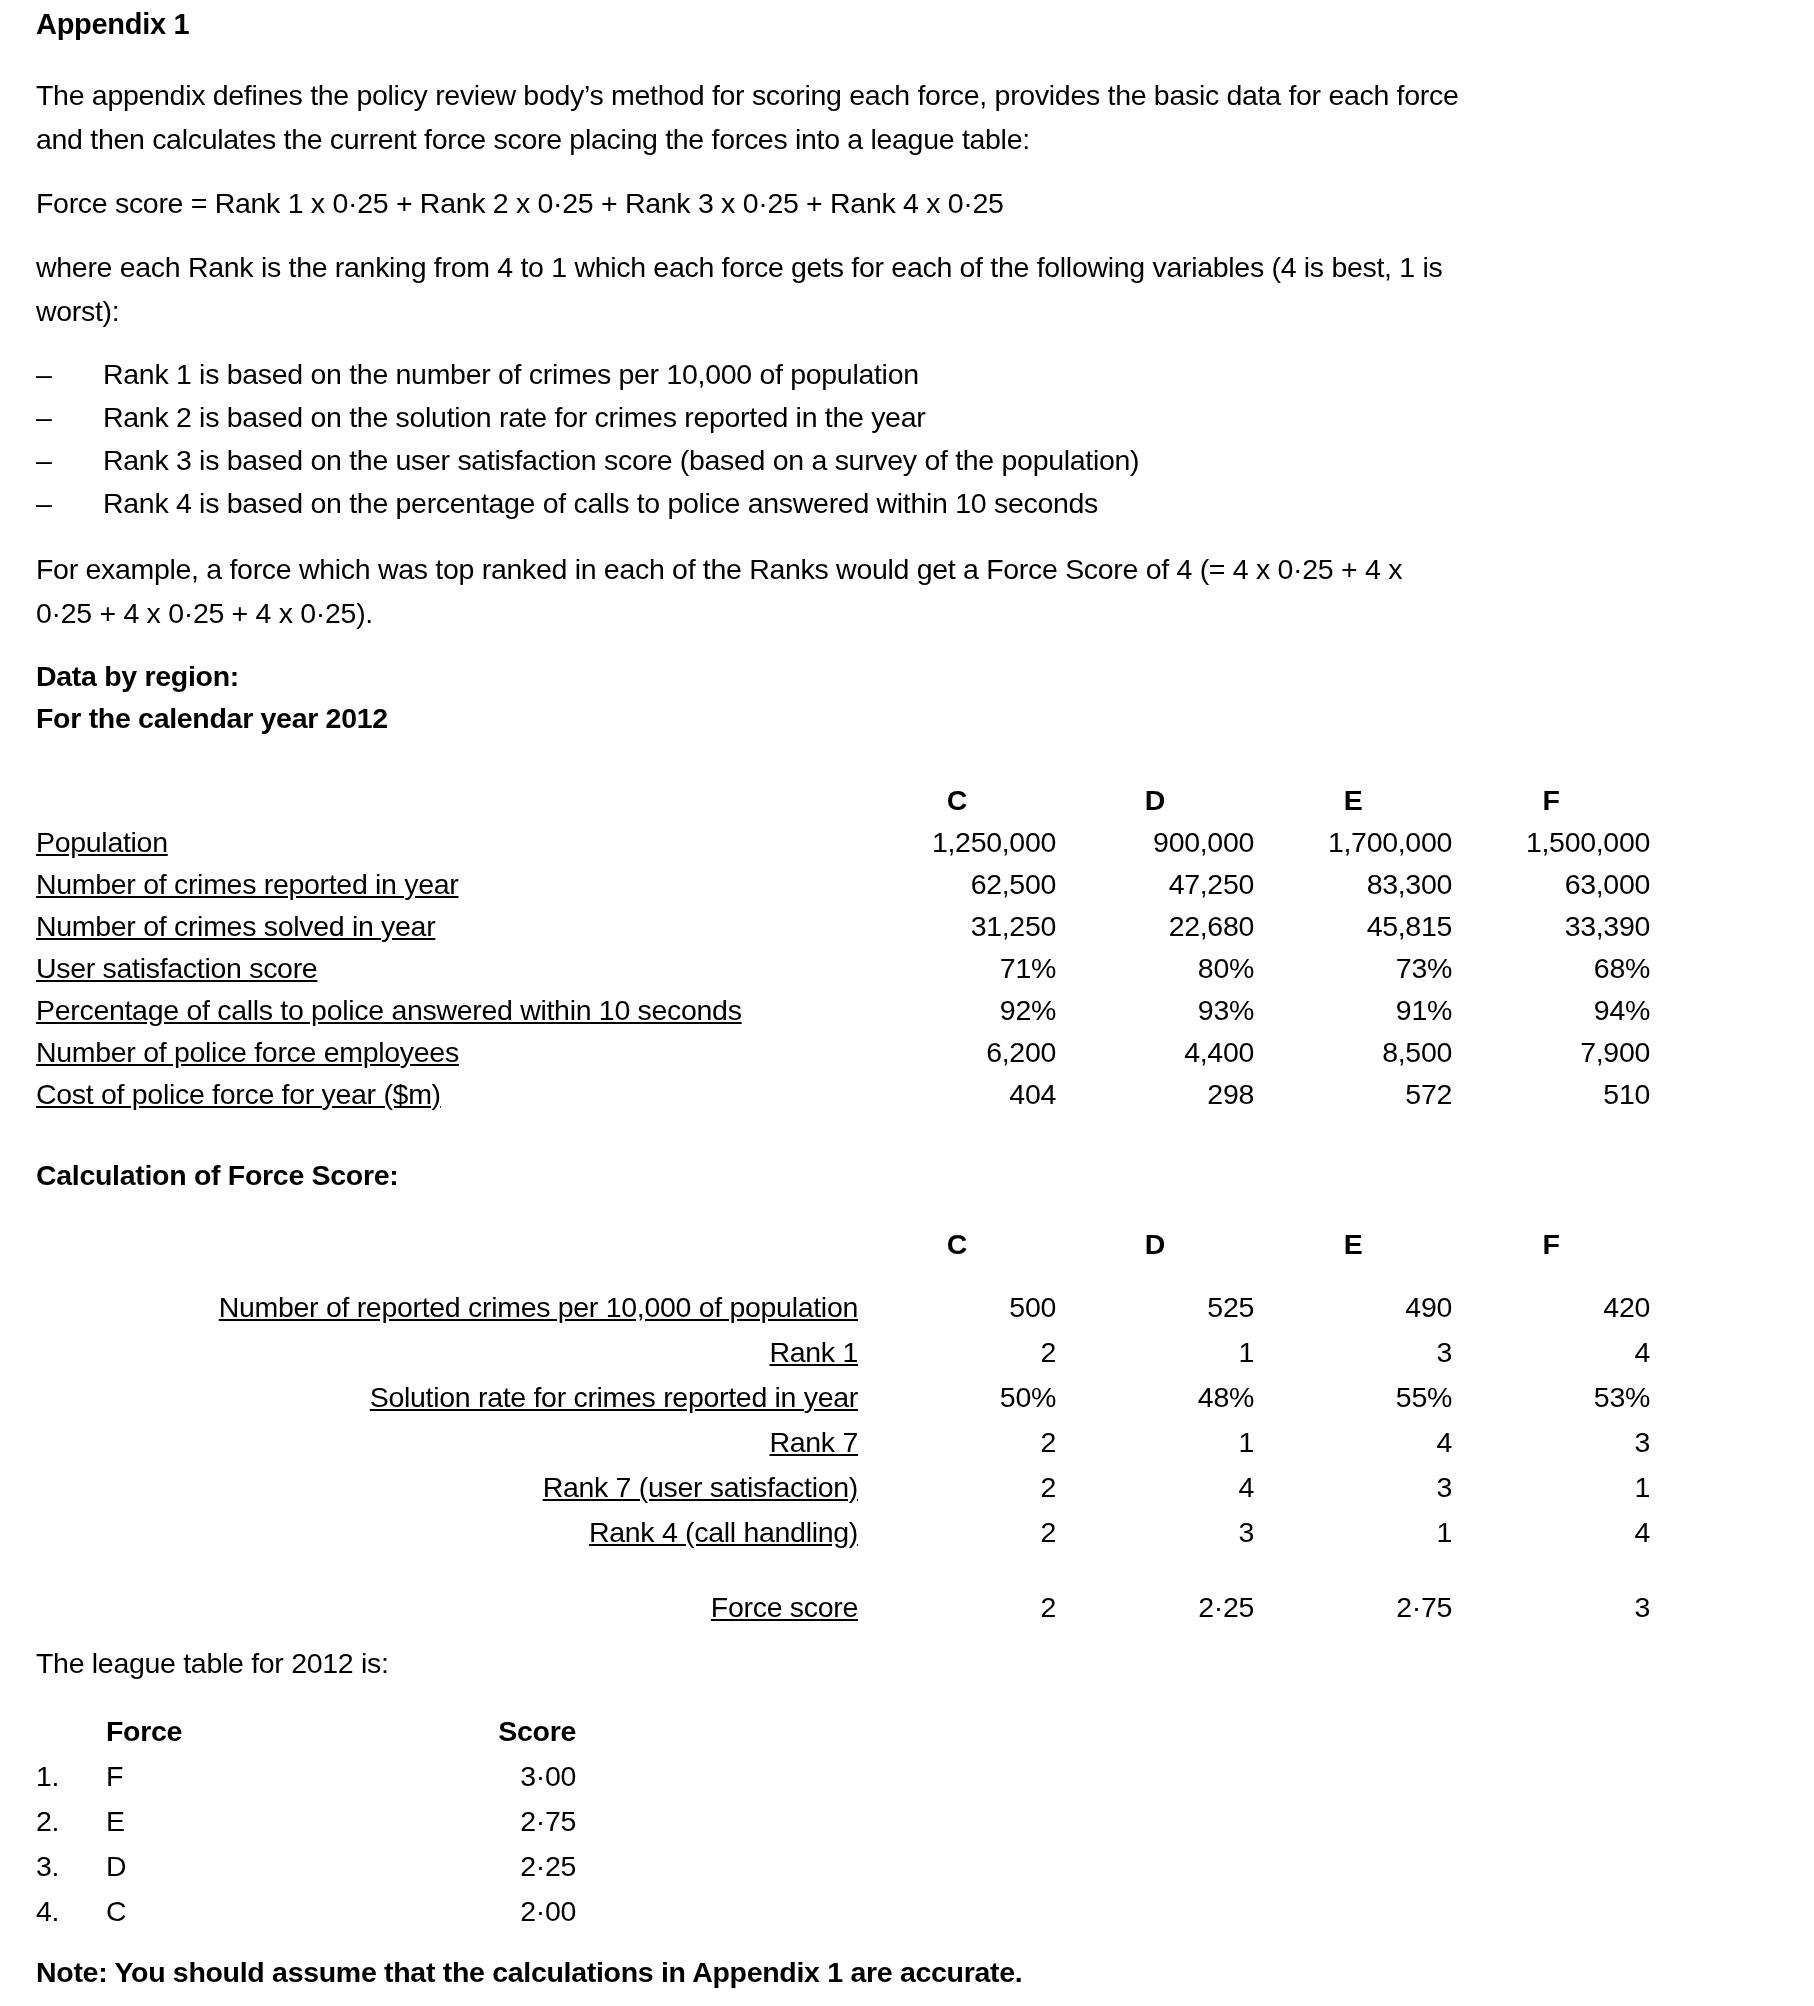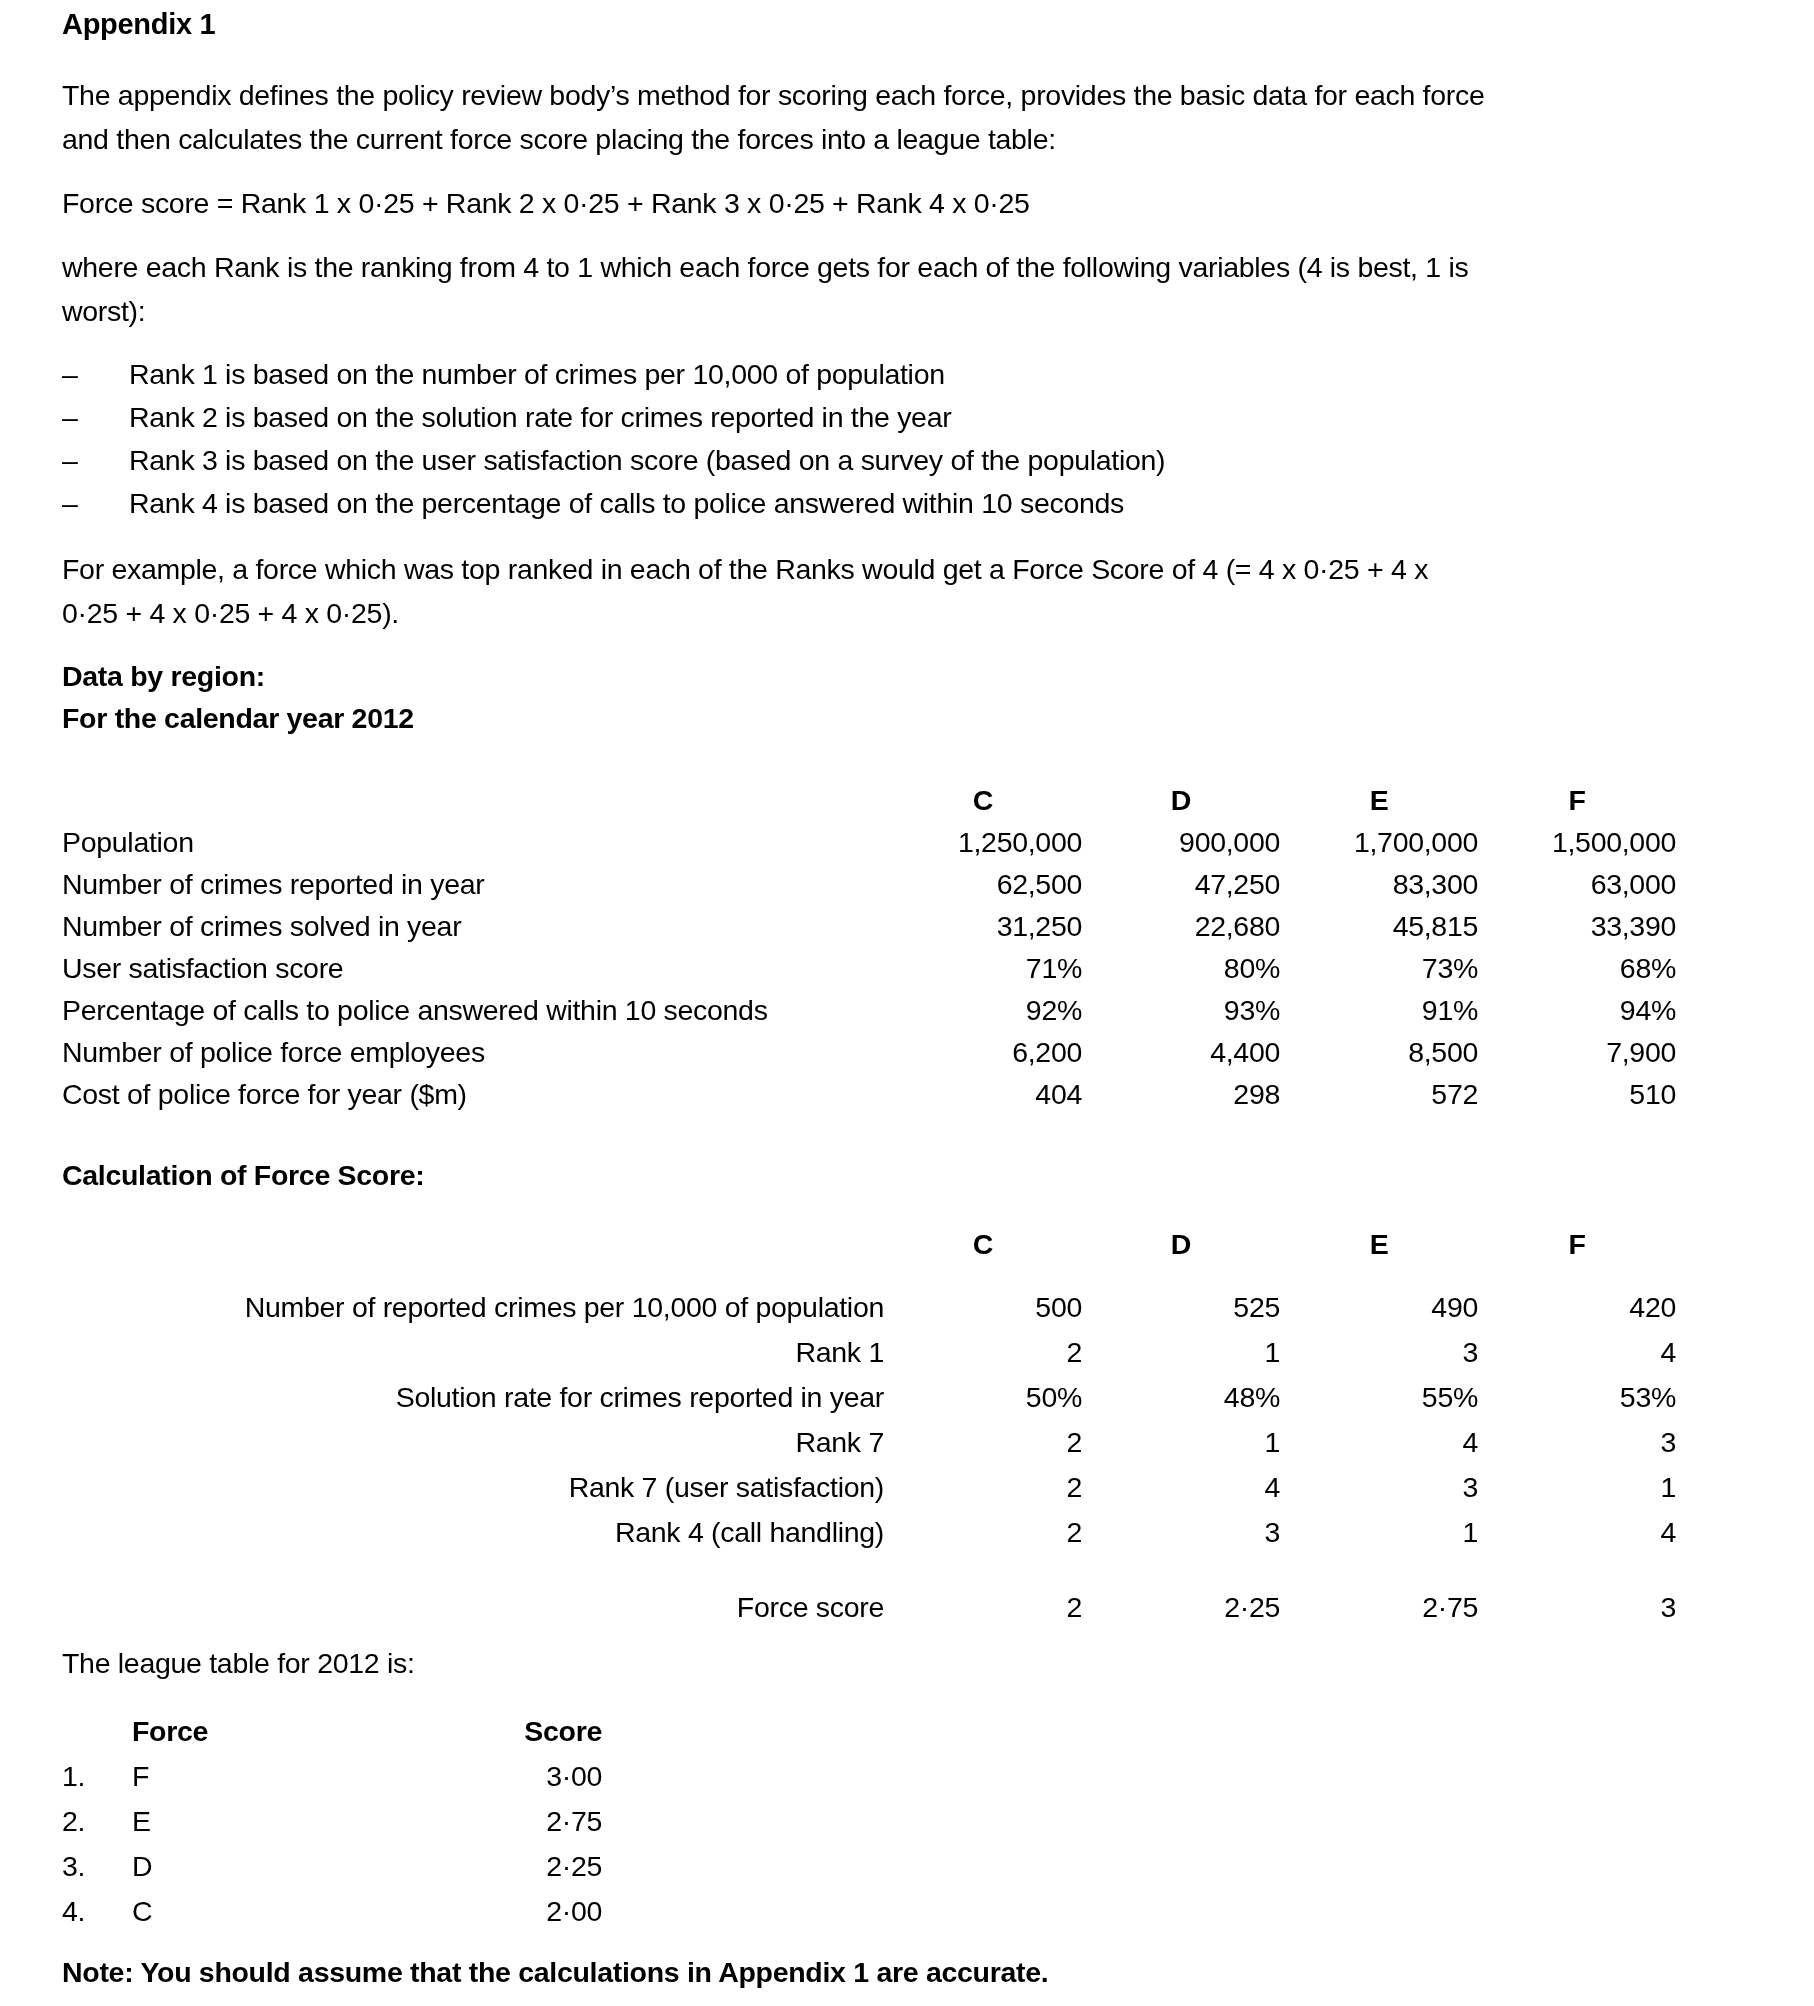--- a/index.html
+++ b/index.html
@@ -4,21 +4,21 @@
 <style>
   html, body { margin: 0; padding: 0; background: #ffffff; }
   body {
     width: 1815px; height: 2006px;
     color: #000000;
     font-family: "Liberation Sans", sans-serif;
     font-size: 28.5px;
     letter-spacing: -0.3px;
     overflow: hidden;
   }
-  .page { padding: 5px 0 0 62px; }
+  .page { padding: 5px 0 0 36px; }
 
   h1.doc-title {
     font-size: 29px; font-weight: bold;
     line-height: 39px; margin: 0 0 28.5px 0;
   }
   .para {
     white-space: pre-line;
     line-height: 44px;
     margin: 0 0 20px 0;
     width: 1737px;
@@ -32,21 +32,21 @@
 
   table.data {
     border-collapse: collapse; table-layout: fixed;
     width: 1614px; margin: 40px 0 0 0;
   }
   table.data col.label-col { width: 822px; }
   table.data col.num-col { width: 198px; }
   table.data th, table.data td { padding: 0; font-weight: normal; }
   table.data thead th { font-weight: bold; text-align: center; height: 42px; line-height: 42px; vertical-align: top; }
   table.data tbody td { height: 42px; line-height: 42px; vertical-align: bottom; }
-  table.data td.label { text-align: left; }
+  table.data td.label { text-align: left; text-decoration: underline; }
   table.data td.num, table.data th.num { text-align: right; }
 
   table.data.calc { margin-top: 27px; }
   table.data.calc thead th { height: 62px; }
   table.data.calc tbody td { height: 45px; line-height: 45px; text-align: right; }
   table.data.calc tr.spacer td { height: 30px; }
 
   .league-intro { margin: 11.7px 0 0 0; }
 
   table.league {

